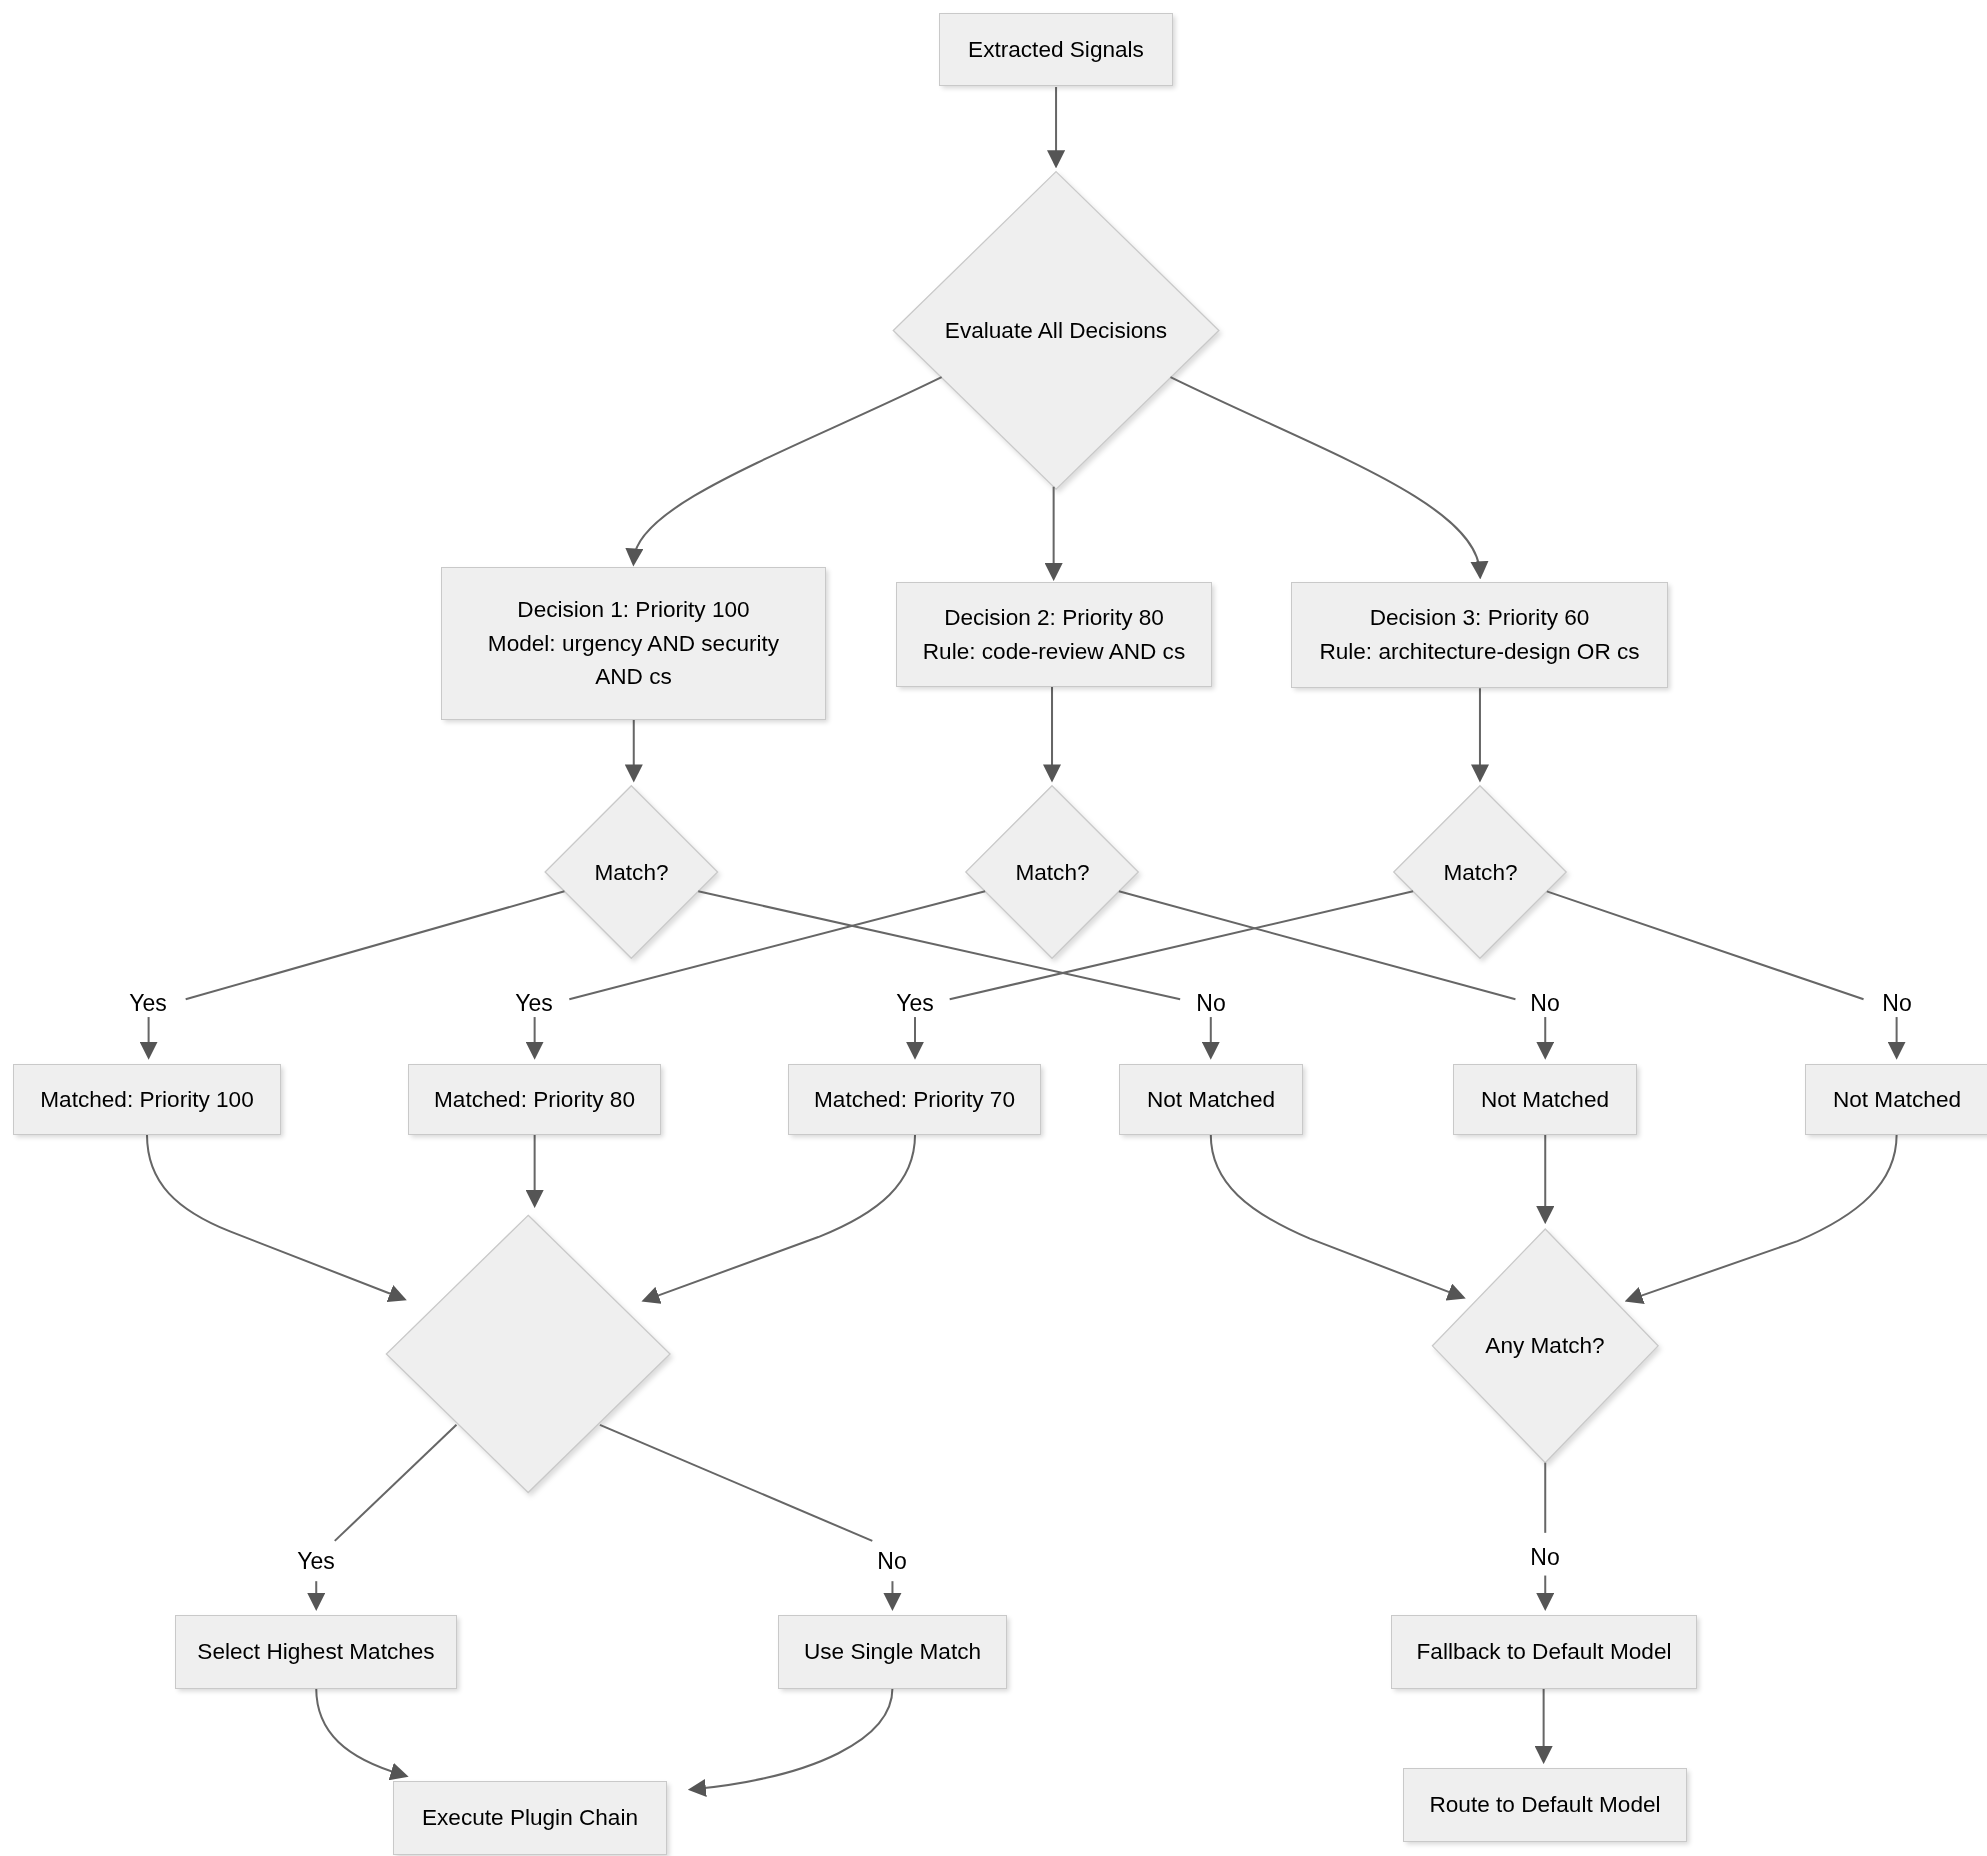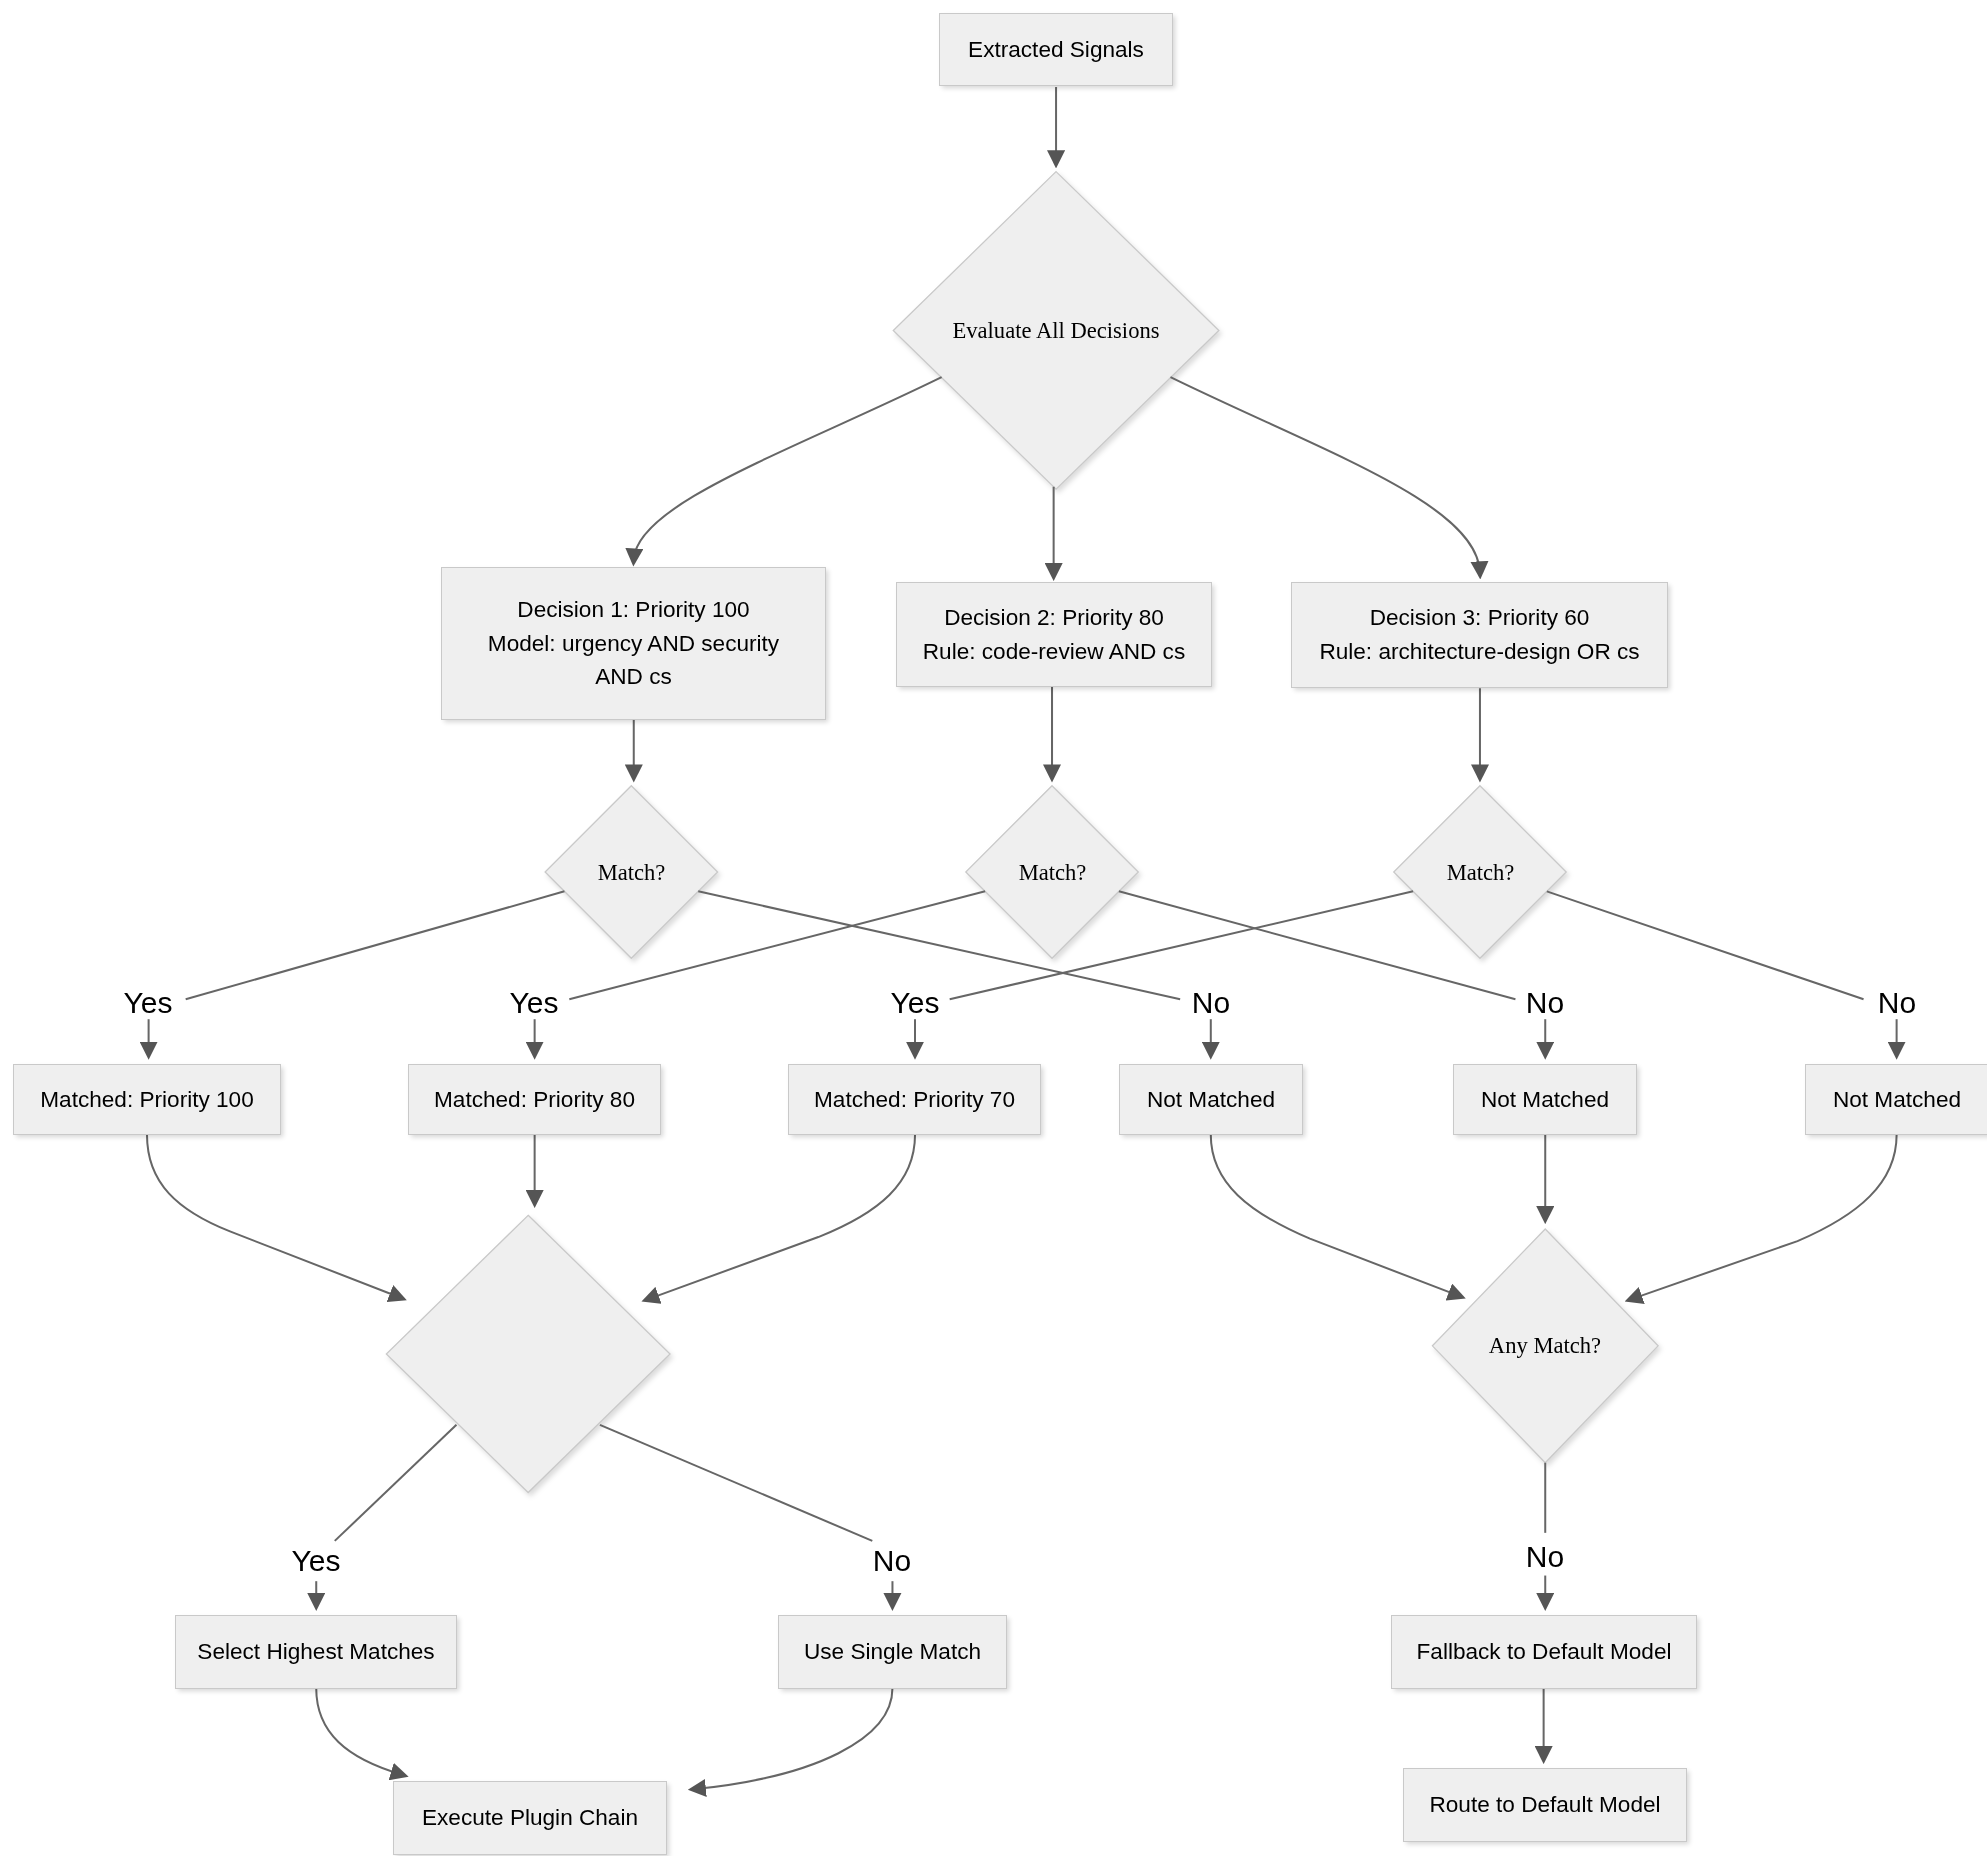--- a/index.html
+++ b/index.html
@@ -10,24 +10,24 @@
   svg.edges{position:absolute;left:0;top:0;width:1988px;height:1856px;}
   .edge{stroke:#666666;stroke-width:2.5;fill:none;}
   .shape{fill:#efefef;stroke:#c9c9c9;stroke-width:1.6;filter:drop-shadow(3px 4px 3px rgba(0,0,0,0.14));}
   .node{
     position:absolute;display:flex;flex-direction:column;align-items:center;justify-content:center;
     background:#efefef;border:1.3px solid #c9c9c9;box-shadow:3.2px 3.2px 4.8px rgba(0,0,0,0.16);
     font-size:22.6px;line-height:1.5;text-align:right;box-sizing:border-box;
   }
   .dlabel{
     position:absolute;display:flex;align-items:center;justify-content:center;
-    font-size:22.6px;text-align:center;pointer-events:none;font-family:Liberation Serif, serif;
+    font-size:22.6px;text-align:center;pointer-events:none;
   }
   .elabel{
-    position:absolute;transform:translate(-50%,-50%);font-size:30px;line-height:1;
+    position:absolute;transform:translate(-50%,-50%);font-size:23px;line-height:1;
     background:#ffffff;padding:0.8px 2.4px;
   }
 </style>
 </head>
 <body>
 
 <div class="canvas">
 
   <svg class="edges" viewBox="0 0 2466 2303">
     <defs>

